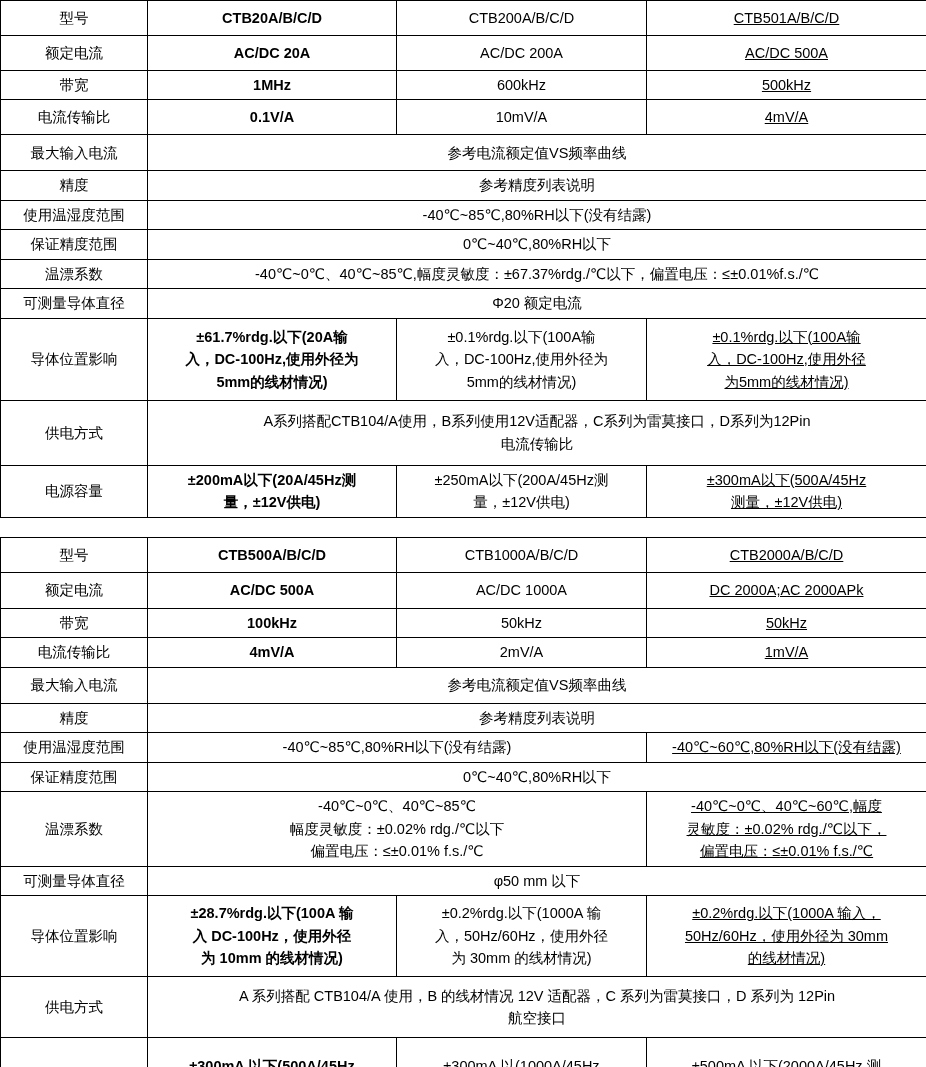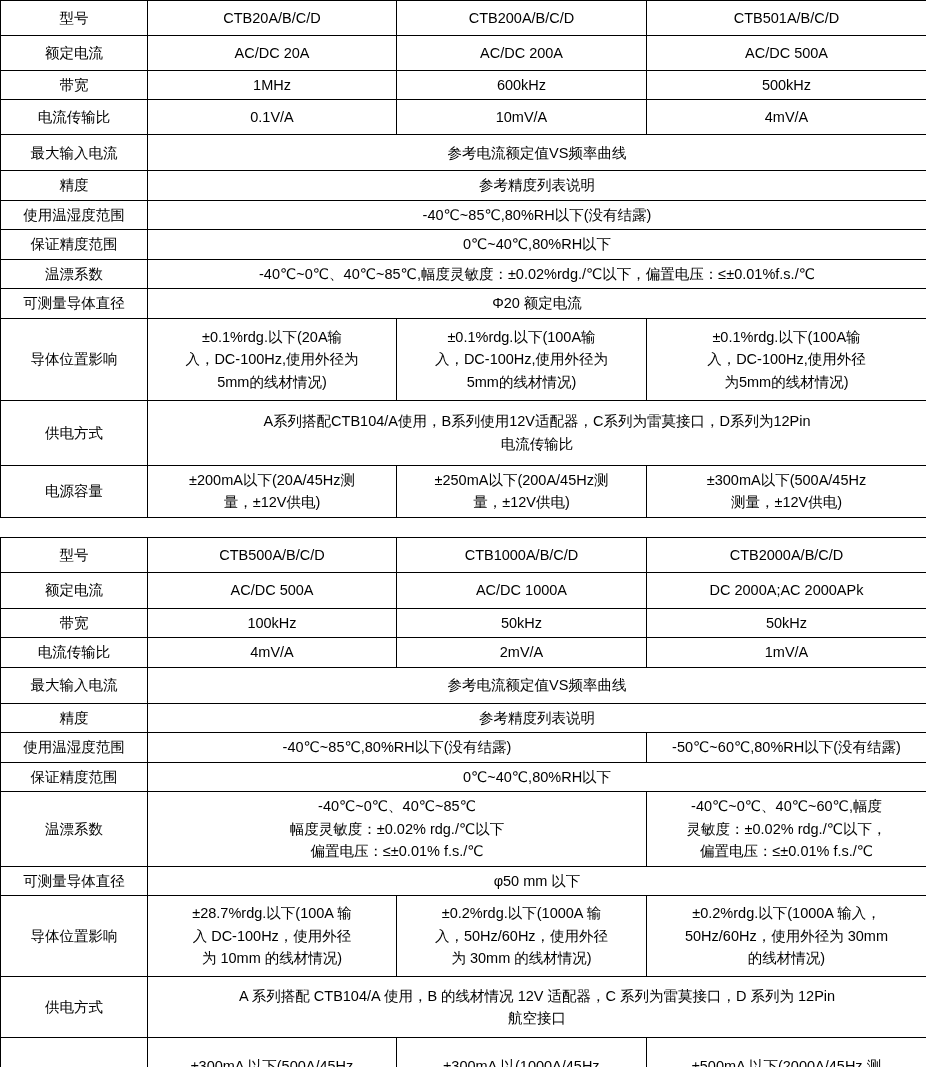--- a/index.html
+++ b/index.html
@@ -33,23 +33,23 @@
     border-bottom: 1px solid #000;
     text-align: center;
     vertical-align: middle;
     font-size: 14.5px;
     line-height: 1.55;
     padding: 3px 5px;
     white-space: pre-line;
     word-break: break-word;
   }
   td.lbl { width: 147px; }
-  td.c1  { width: 249px; }
+  td.c1  { width: 249px; font-weight: bold; }
   td.c2  { width: 250px; }
-  td.c3  { width: 280px; }
+  td.c3  { width: 280px; text-decoration: underline; }
   td.merge3 { }
   td.merge2 { }
   
   .gap {
     height: 19px;
     width: 926px;
     background: #ffffff;
   }
   .t1 td { }
   .t2 td { }
@@ -96,29 +96,29 @@
           <tr style="height: 28px;">
             <td class="lbl">使用温湿度范围</td>
             <td colspan="3" class="merge3">-40℃~85℃,80%RH以下(没有结露)</td>
           </tr>
           <tr style="height: 26px;">
             <td class="lbl">保证精度范围</td>
             <td colspan="3" class="merge3">0℃~40℃,80%RH以下</td>
           </tr>
           <tr style="height: 27px;">
             <td class="lbl">温漂系数</td>
-            <td colspan="3" class="merge3">-40℃~0℃、40℃~85℃,幅度灵敏度：±0.02%rdg./℃以下，偏置电压：≤±0.01%f.s./℃</td>
+            <td colspan="3" class="merge3">-40℃~0℃、40℃~85℃,幅度灵敏度：±67.37%rdg./℃以下，偏置电压：≤±0.01%f.s./℃</td>
           </tr>
           <tr style="height: 28px;">
             <td class="lbl">可测量导体直径</td>
             <td colspan="3" class="merge3">Φ20 额定电流</td>
           </tr>
           <tr style="height: 82px;">
             <td class="lbl">导体位置影响</td>
-            <td class="c1">±0.1%rdg.以下(20A输
+            <td class="c1">±61.7%rdg.以下(20A输
 入，DC-100Hz,使用外径为
 5mm的线材情况)</td>
             <td class="c2">±0.1%rdg.以下(100A输
 入，DC-100Hz,使用外径为
 5mm的线材情况)</td>
             <td class="c3">±0.1%rdg.以下(100A输
 入，DC-100Hz,使用外径
 为5mm的线材情况)</td>
           </tr>
           <tr style="height: 65px;">
@@ -168,21 +168,21 @@
             <td class="lbl">最大输入电流</td>
             <td colspan="3" class="merge3">参考电流额定值VS频率曲线</td>
           </tr>
           <tr style="height: 26px;">
             <td class="lbl">精度</td>
             <td colspan="3" class="merge3">参考精度列表说明</td>
           </tr>
           <tr style="height: 27px;">
             <td class="lbl">使用温湿度范围</td>
             <td colspan="2" class="merge2">-40℃~85℃,80%RH以下(没有结露)</td>
-            <td class="c3">-50℃~60℃,80%RH以下(没有结露)</td>
+            <td class="c3">-40℃~60℃,80%RH以下(没有结露)</td>
           </tr>
           <tr style="height: 26px;">
             <td class="lbl">保证精度范围</td>
             <td colspan="3" class="merge3">0℃~40℃,80%RH以下</td>
           </tr>
           <tr style="height: 73px;">
             <td class="lbl">温漂系数</td>
             <td colspan="2" class="merge2">-40℃~0℃、40℃~85℃
 幅度灵敏度：±0.02% rdg./℃以下
 偏置电压：≤±0.01% f.s./℃</td>

